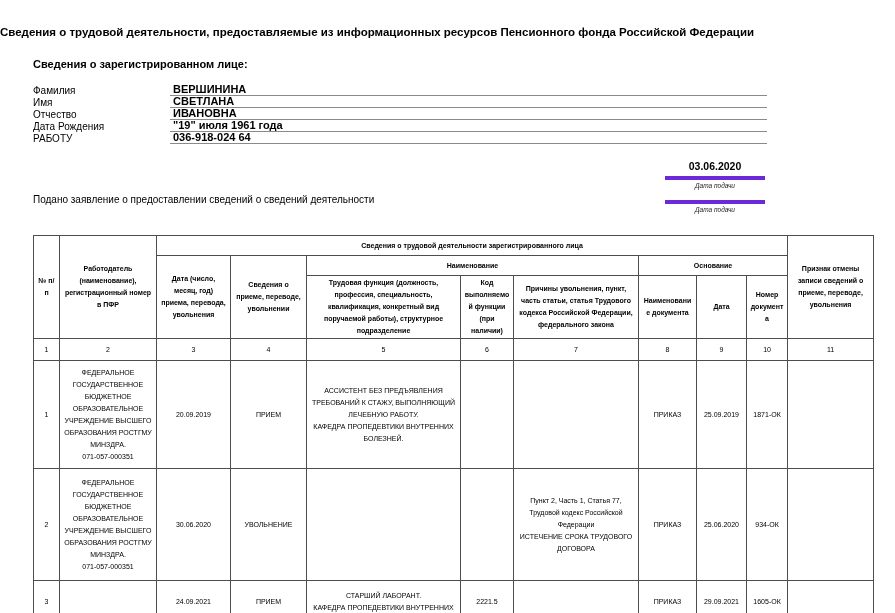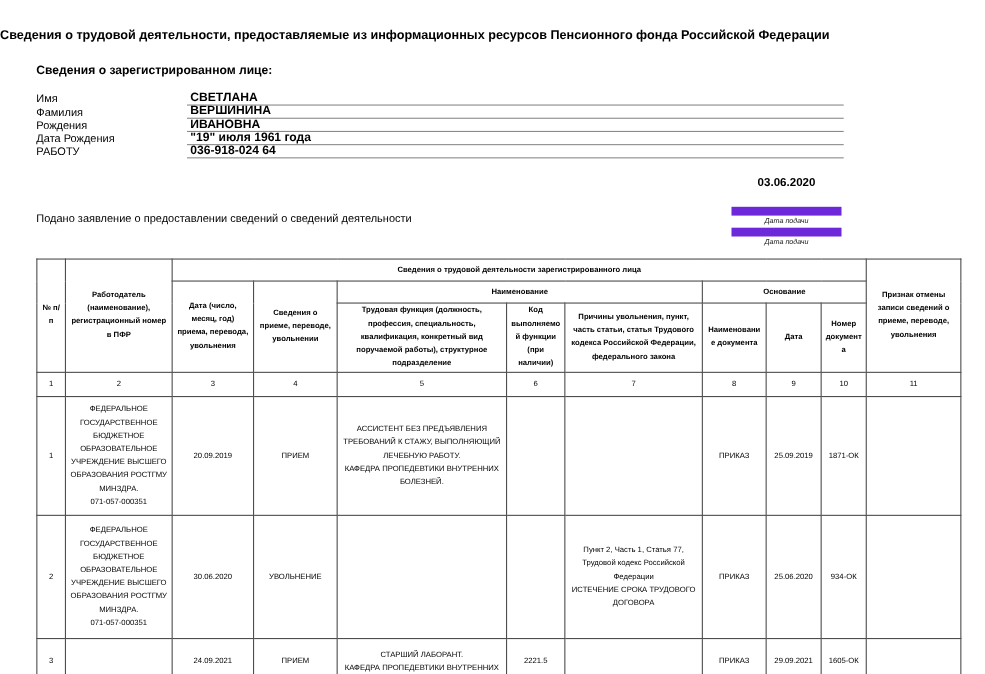--- a/index.html
+++ b/index.html
@@ -13,48 +13,48 @@
   .person-row { display:flex; align-items:flex-end; height:12px; }
   .person-label { width:137px; font-size:10px; line-height:11px; }
   .person-value { width:597px; font-size:11px; font-weight:bold; line-height:11px;
                   border-bottom:1.5px solid #8a8a8a; padding-left:3px; }
 
   .statements-section { margin:19px 0 0 33px; }
   .statement { position:relative; height:31px; }
   .statement-text { font-size:10px; }
   .date-block { position:absolute; left:632px; top:-3px; width:100px; text-align:center; }
   .date-value { font-size:10.5px; font-weight:bold; min-height:13px;
-                border-bottom:8px solid #6d28d9; padding-bottom:16px; }
+                border-bottom:4px solid #6d28d9; padding-bottom:4px; }
   .date-caption { font-size:6.5px; font-style:italic; margin-top:2px; color:#222; }
 
   table.work-table { margin-left:33px; margin-top:10px; width:840px;
                      border-collapse:collapse; table-layout:fixed; }
   .work-table th, .work-table td { border:1px solid #4d4d4d; text-align:center;
                      vertical-align:middle; padding:1px 3px; word-wrap:break-word; }
   .work-table th { font-size:7px; font-weight:bold; line-height:12px; }
   .work-table td { font-size:7px; line-height:12px; }
   .cell-multiline div { min-height:0; }
 </style>
 </head>
 <body>
 
 <div class="doc-title">Сведения о трудовой деятельности, предоставляемые из информационных ресурсов Пенсионного фонда Российской Федерации</div>
 
 <div class="person-section">
   <div class="person-heading">Сведения о зарегистрированном лице:</div>
   <div class="person-row">
+    <div class="person-label">Фамилия</div>
+    <div class="person-value">ВЕРШИНИНА</div>
+  </div>
+  <div class="person-row">
     <div class="person-label">Имя</div>
     <div class="person-value">СВЕТЛАНА</div>
   </div>
   <div class="person-row">
-    <div class="person-label">Фамилия</div>
-    <div class="person-value">ВЕРШИНИНА</div>
-  </div>
-  <div class="person-row">
-    <div class="person-label">Рождения</div>
+    <div class="person-label">Отчество</div>
     <div class="person-value">ИВАНОВНА</div>
   </div>
   <div class="person-row">
     <div class="person-label">Дата Рождения</div>
     <div class="person-value">"19" июля 1961 года</div>
   </div>
   <div class="person-row">
     <div class="person-label">РАБОТУ</div>
     <div class="person-value">036-918-024 64</div>
   </div>

